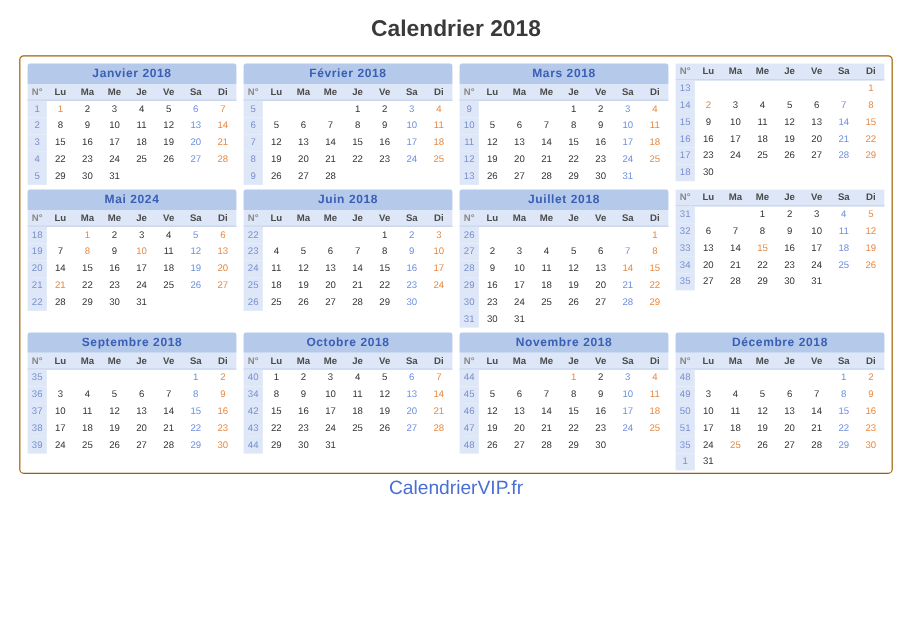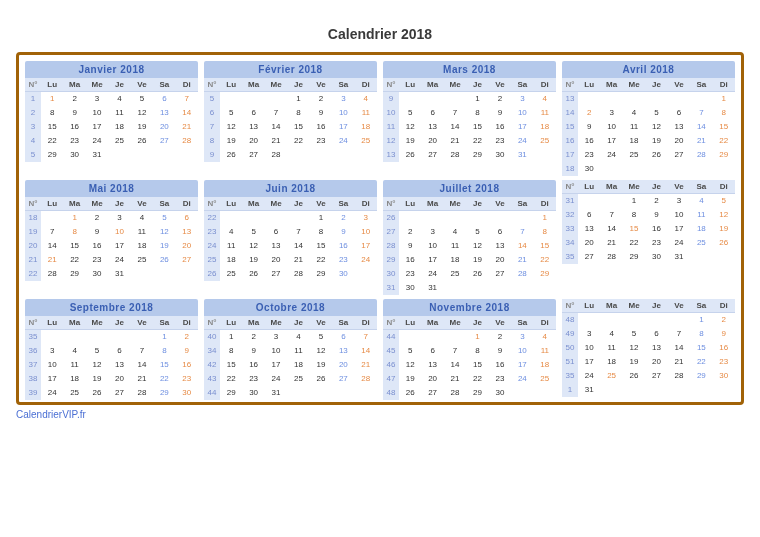--- a/index.html
+++ b/index.html
@@ -5,27 +5,27 @@
   * { box-sizing: border-box; margin: 0; padding: 0; }
   body {
     width: 760px;
     height: 537px;
     font-family: Arial, Helvetica, sans-serif;
     background: #fff;
     padding: 10px 16px;
   }
   .title {
     text-align: center;
-    font-size: 14px;
+    font-size: 19px;
     font-weight: bold;
     color: #3a3a3a;
-    margin: 16px 0 10px;
+    margin: 4px 0 10px;
   }
   .grid {
-    border: 3px solid #a16207;
+    border: 1px solid #a16207;
     border-radius: 4px;
     padding: 6px 6px 2px;
     display: grid;
     grid-template-columns: repeat(4, 1fr);
     grid-template-rows: repeat(3, auto);
     gap: 4px 6px;
   }
   .month {
     border: 0;
   }
@@ -70,22 +70,22 @@
     color: #7a8fcf;
     font-size: 8px;
     text-align: center;
     padding: 2px 0;
     height: 14px;
   }
   .wk .sat { color: #6e8fe0; }
   .wk .sun { color: #e68a45; }
   .wk .hol { color: #e68a45; }
   .footer {
-    text-align: left;
-    font-size: 10px;
+    text-align: center;
+    font-size: 16px;
     color: #4a6fd4;
     padding-top: 4px;
   }
 </style>
 </head>
 <body>
 
 <h1 class="title">Calendrier 2018</h1>
 
 <div class="grid" id="grid">
@@ -278,21 +278,20 @@
           <div class="cell">27</div>
           <div class="cell">28</div>
           <div class="cell">29</div>
           <div class="cell">30</div>
           <div class="cell sat">31</div>
           <div class="cell sun"></div>
         </div>
       </div>
     </div>
     <div class="month">
-      <div class="month-head">Avril 2018</div>
       <div class="dow-row">
         <div class="wkn">N°</div>
         <div>Lu</div>
         <div>Ma</div>
         <div>Me</div>
         <div>Je</div>
         <div>Ve</div>
         <div>Sa</div>
         <div>Di</div>
       </div>
@@ -353,21 +352,21 @@
           <div class="cell"></div>
           <div class="cell"></div>
           <div class="cell"></div>
           <div class="cell"></div>
           <div class="cell sat"></div>
           <div class="cell sun"></div>
         </div>
       </div>
     </div>
     <div class="month">
-      <div class="month-head">Mai 2018</div>
+      <div class="month-head">Mai 2024</div>
       <div class="dow-row">
         <div class="wkn">N°</div>
         <div>Lu</div>
         <div>Ma</div>
         <div>Me</div>
         <div>Je</div>
         <div>Ve</div>
         <div>Sa</div>
         <div>Di</div>
       </div>
@@ -817,20 +816,21 @@
           <div class="cell">27</div>
           <div class="cell">28</div>
           <div class="cell">29</div>
           <div class="cell">30</div>
           <div class="cell sat"></div>
           <div class="cell sun"></div>
         </div>
       </div>
     </div>
     <div class="month">
+      <div class="month-head">Décembre 2018</div>
       <div class="dow-row">
         <div class="wkn">N°</div>
         <div>Lu</div>
         <div>Ma</div>
         <div>Me</div>
         <div>Je</div>
         <div>Ve</div>
         <div>Sa</div>
         <div>Di</div>
       </div>

